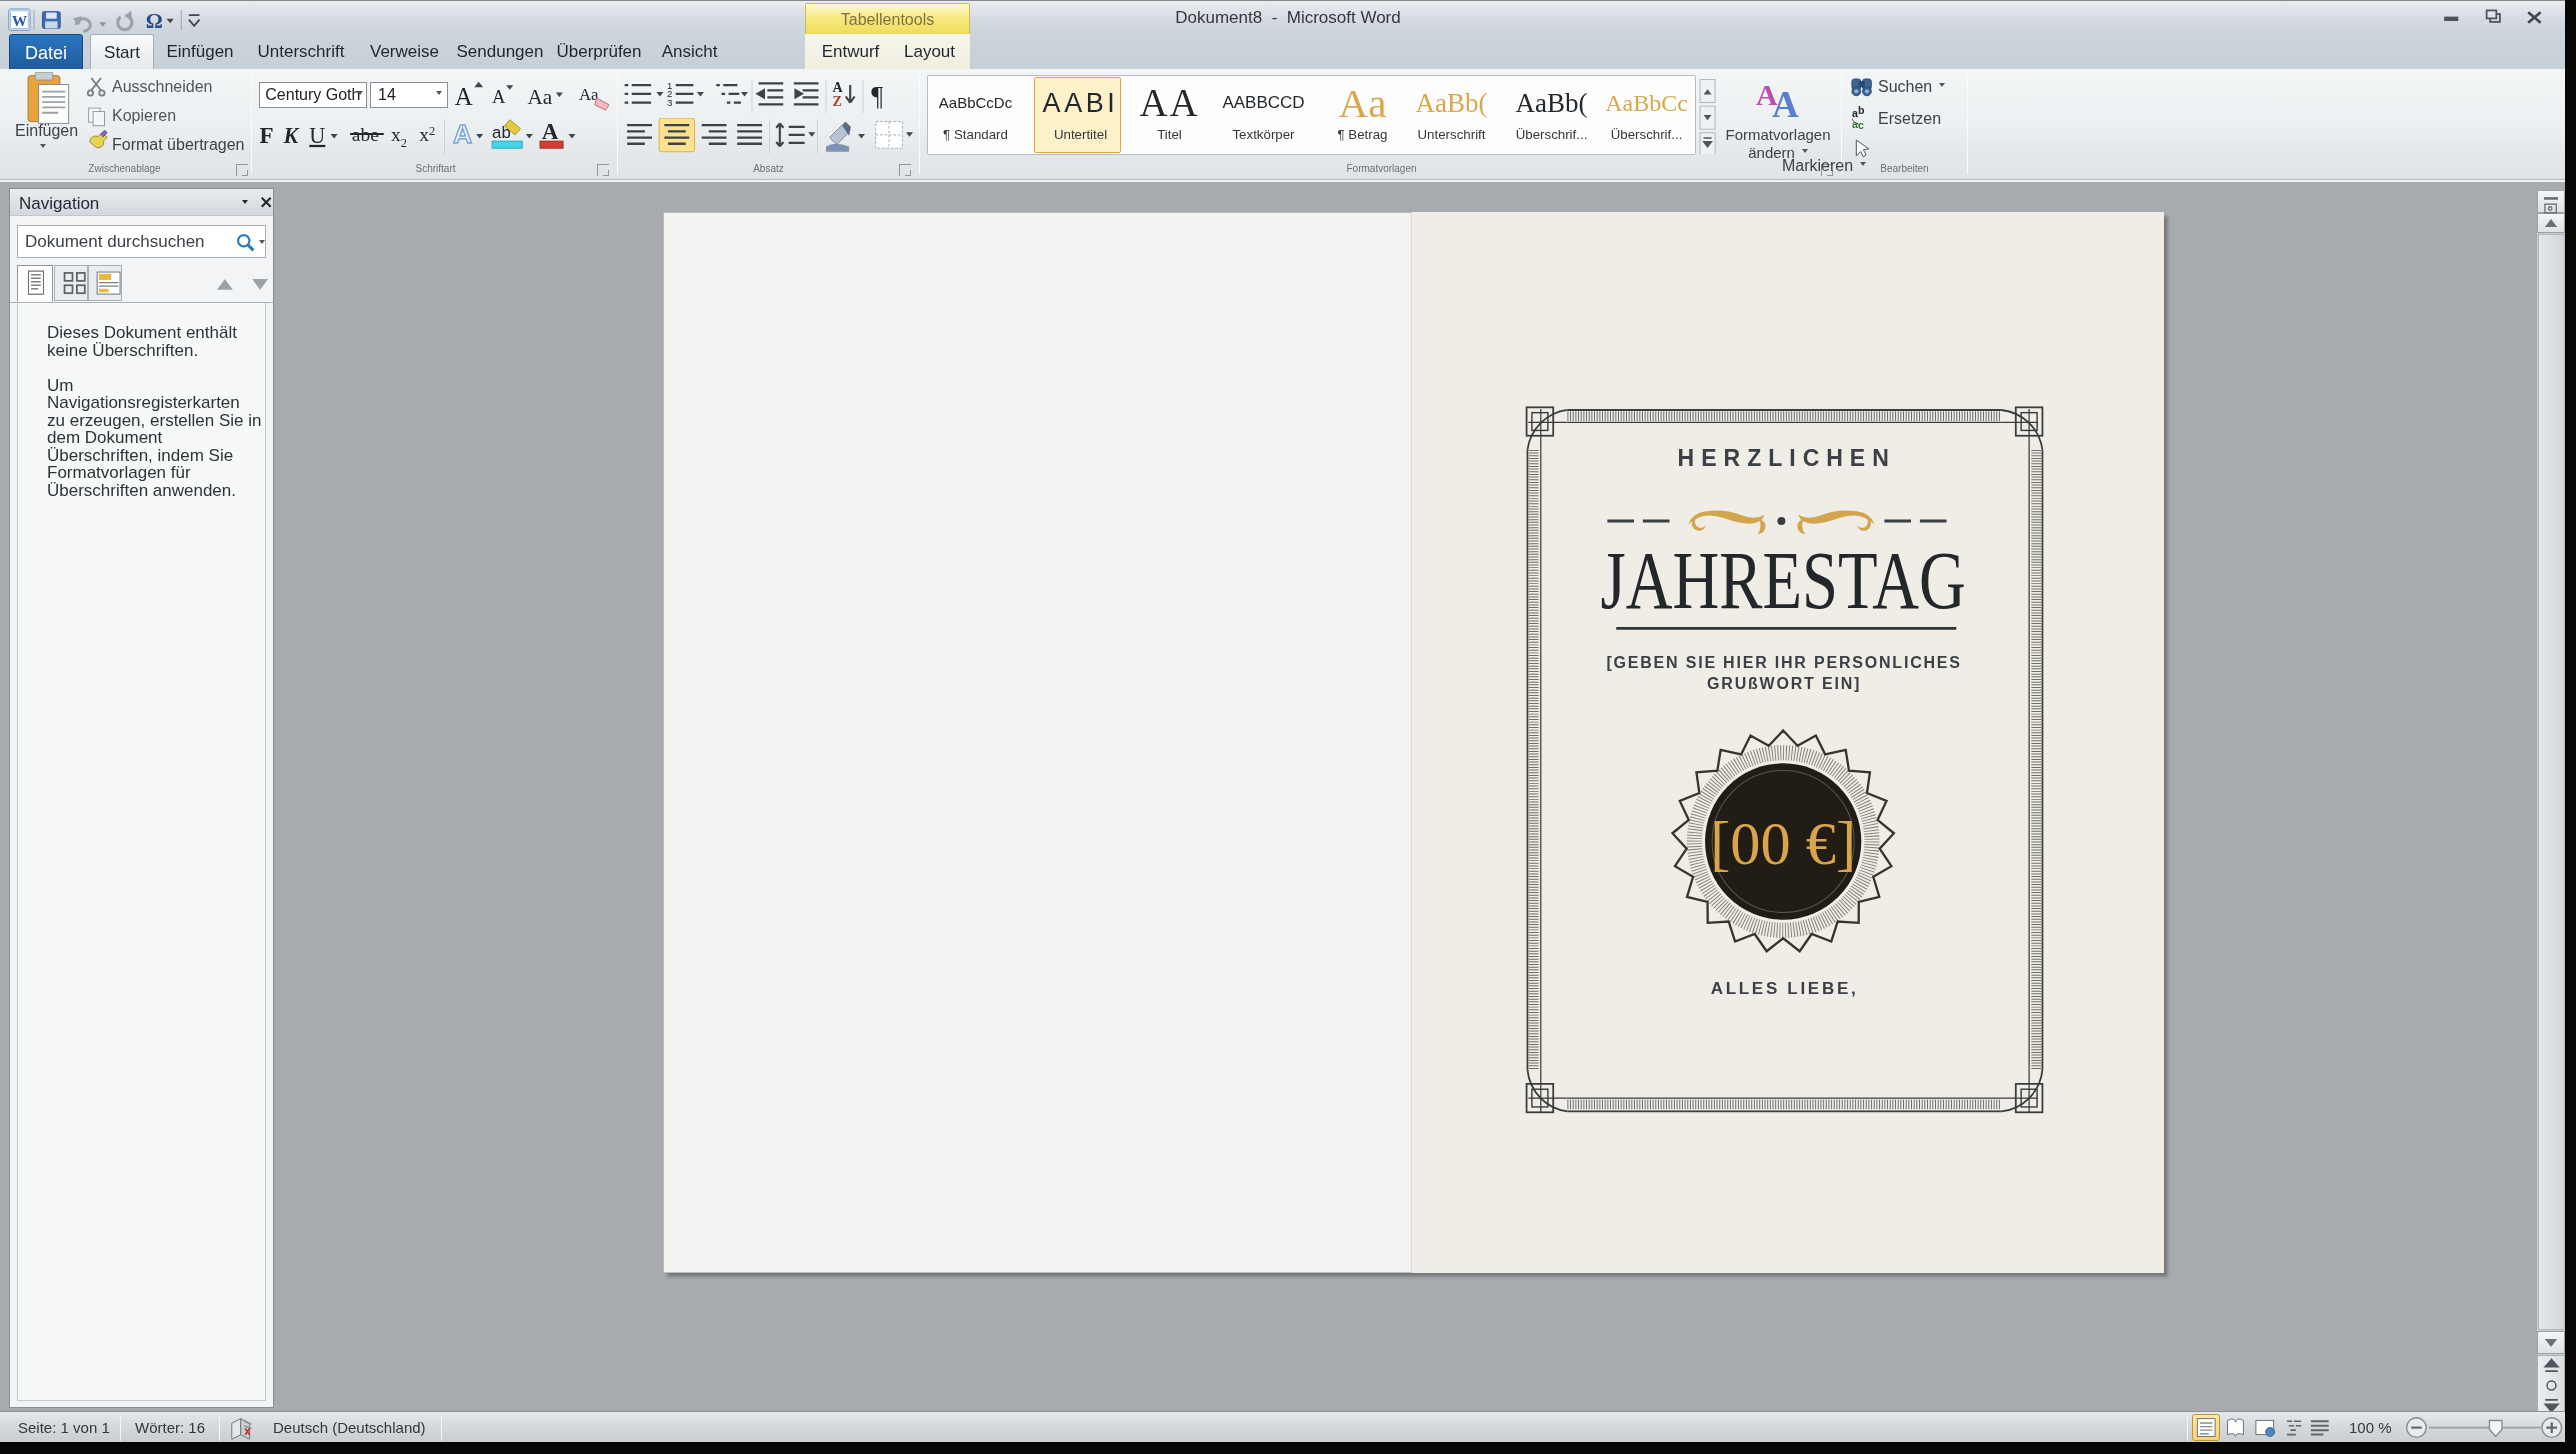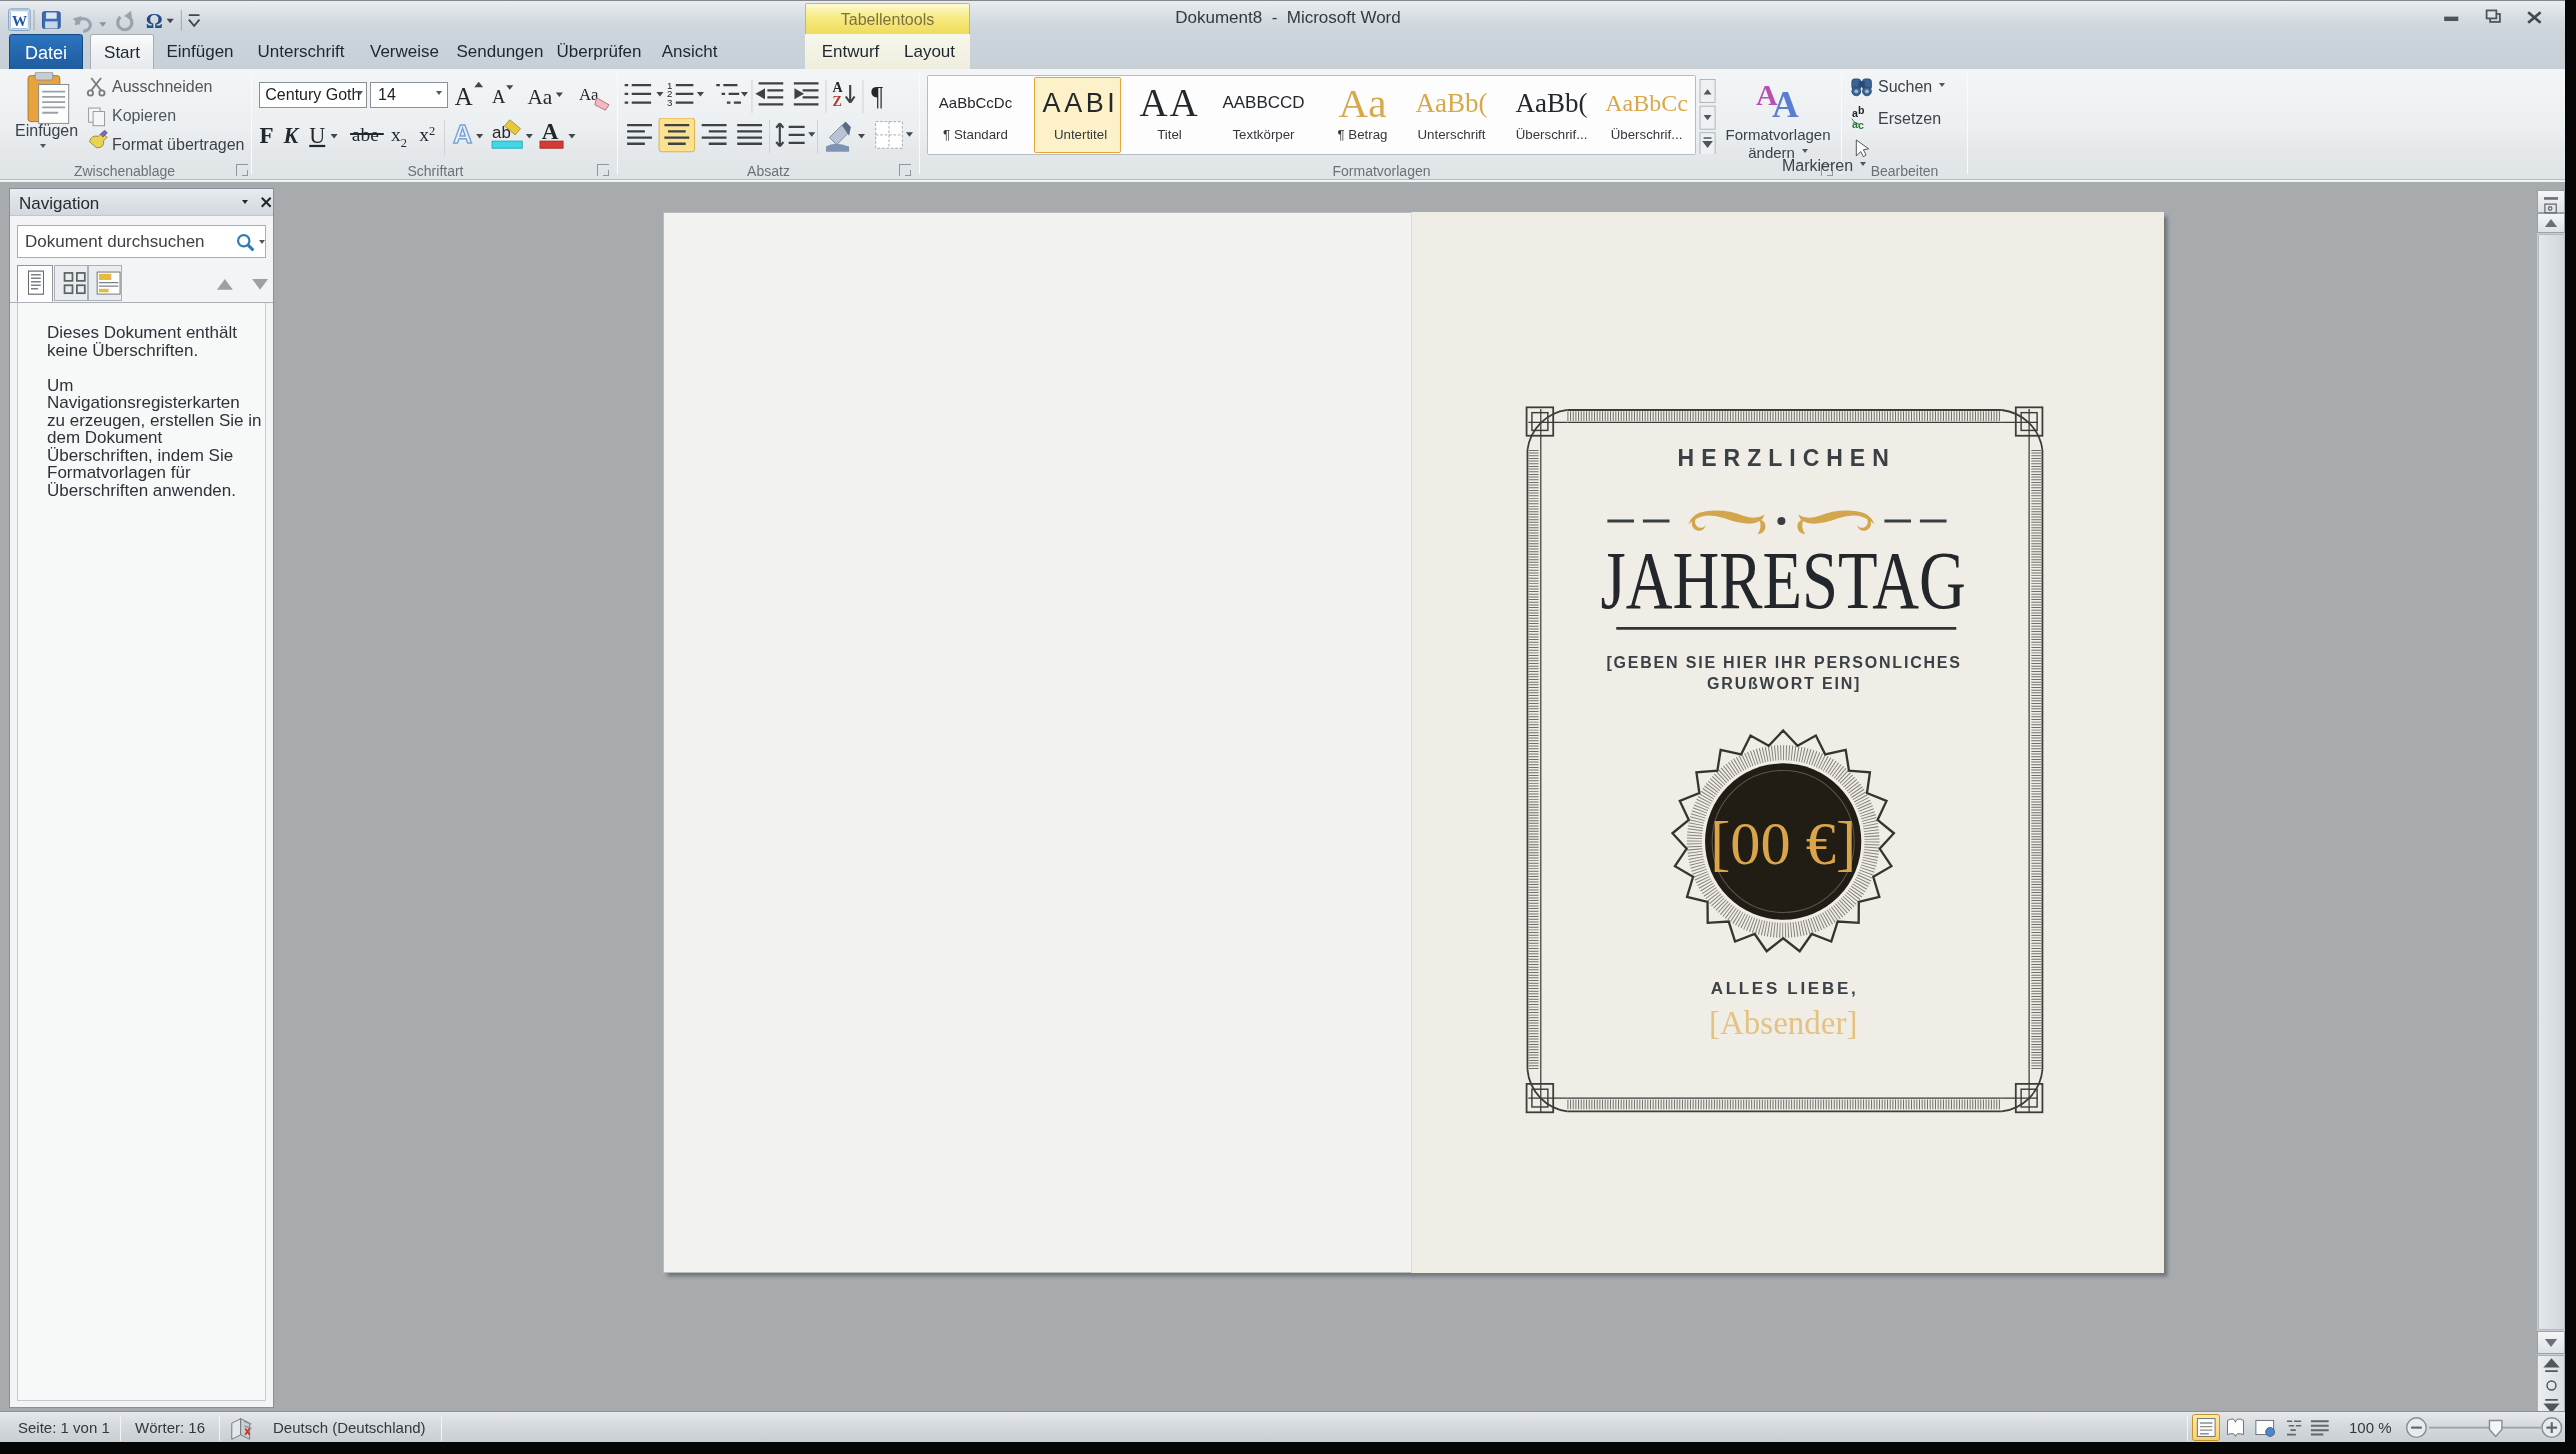--- a/index.html
+++ b/index.html
@@ -12,21 +12,21 @@
 .tab{position:absolute;top:0;height:36px;line-height:36px;text-align:center;font-size:17px;color:#1d2730;}
 #tab-datei{background:linear-gradient(#2b75c0,#1e5c9e);color:#fff;border-radius:2.7px 2.7px 0 0;border:0.9px solid #15497e;}
 #tab-start{background:linear-gradient(#fbfcfd,#f0f2f4 40%,#e6e9ec);border:0.9px solid #a7aeb5;border-bottom:none;border-radius:2.7px 2.7px 0 0;}
 .ctxbg{position:absolute;top:0;height:36px;background:linear-gradient(#f7f6ec,#efeddc);}
 #tt-tab{position:absolute;left:805px;top:1.8px;width:165px;height:33px;background:linear-gradient(#fdfad2,#f7e97e 45%,#eeda58);border:0.9px solid #cdbb4e;border-bottom:none;color:#7c7244;font-size:16px;text-align:center;line-height:32px;border-radius:1.8px 1.8px 0 0;}
 #wintitle{left:1048px;top:7px;width:480px;height:21px;font-size:17px;color:#35393d;text-align:center;}
 
 #ribbon{left:0;top:69px;width:2576px;height:111px;background:linear-gradient(#f3f5f6,#eceff1 55%,#e4e8eb 75%,#dfe4e7);border-bottom:0.9px solid #b7bdc2;}
 #ribbon:after{content:"";position:absolute;left:0;bottom:-2.7px;width:2576px;height:1.8px;background:#f0f2f3;}
 .gdiv{position:absolute;top:3.6px;height:101px;width:0.9px;background:#c9ced3;border-right:0.9px solid #fafbfb;}
-.glabel{position:absolute;top:94px;height:16px;font-size:14px;color:#6a7177;text-align:center;width:100%;}
+.glabel{position:absolute;top:94px;height:16px;font-size:10px;color:#6a7177;text-align:center;width:100%;}
 .launch{position:absolute;top:95px;width:11.5px;height:11.5px;border-left:0.9px solid #8f969c;border-top:0.9px solid #8f969c;}
 .launch:after{content:"";position:absolute;right:-0.9px;bottom:-0.9px;width:5.3px;height:5.3px;border-right:1.8px solid #8f969c;border-bottom:1.8px solid #8f969c;}
 .btntext{position:absolute;font-size:16px;color:#3c4247;white-space:nowrap;}
 .combo{position:absolute;background:#fff;border:0.9px solid #898f96;height:26px;font-size:16px;color:#222;}
 .care2{display:inline-block;width:0;height:0;border:3.6px solid transparent;border-top:4.4px solid #4f565c;margin-left:2.7px;vertical-align:1.8px;}
 .stylecell{position:absolute;top:8px;width:89px;height:76px;text-align:center;overflow:hidden;}
 .stylecell span{display:block;height:52px;line-height:52px;white-space:nowrap;}
 .stylecell i{display:block;font-style:normal;font-size:13.3px;color:#33383d;margin-top:-1.8px;}
 .certsans{text-align:center;color:#3a4045;font-weight:bold;}
 
@@ -464,21 +464,20 @@
             </g>
           </g>
         </g>
         <path d="M230 469 H613" stroke="#303438" stroke-width="3"></path>
       </svg>
       <div class="abs certsans" style="left:-5.3px;top:233px;width:753px;font-size:23px;letter-spacing:7px;text-indent:7px;">HERZLICHEN</div>
       <div class="abs" style="left:-5.3px;top:327px;width:753px;text-align:center;"><span id="jt" style="display:inline-block;font-family:'Liberation Serif',serif;font-size:83px;line-height:83px;color:#23262a;transform:scaleX(0.78);transform-origin:50% 50%;">JAHRESTAG</span></div>
       <div class="abs certsans" style="left:-5.3px;top:442px;width:753px;font-size:16px;letter-spacing:1.8px;text-indent:1.8px;">[GEBEN SIE HIER IHR PERSONLICHES</div>
       <div class="abs certsans" style="left:-5.3px;top:463px;width:753px;font-size:16px;letter-spacing:1.8px;text-indent:1.8px;">GRUßWORT EIN]</div>
       <div class="abs certsans" style="left:-5.3px;top:767px;width:753px;font-size:17px;letter-spacing:2.7px;text-indent:2.7px;">ALLES LIEBE,</div>
-      <div class="abs" style="left:-5.3px;top:793px;width:753px;text-align:center;font-family:'Liberation Serif',serif;font-size:33px;color:#e2c382;">[Absender]</div>
     </div>
   </div>
 </div>
 <div class="abs" id="statusbar">
   <span class="abs" style="left:18px;top:7px;">Seite: 1 von 1</span>
   <div class="sdiv" style="left:120px"></div>
   <span class="abs" style="left:135px;top:7px;">Wörter: 16</span>
   <div class="sdiv" style="left:219px"></div>
   <svg class="abs" style="left:229px;top:4.4px" width="27" height="25" viewBox="0 0 30 28">
     <path d="M3 8 l10 -5 v18 l-10 5 z" fill="#e4e8ec" stroke="#6a7076"></path>

